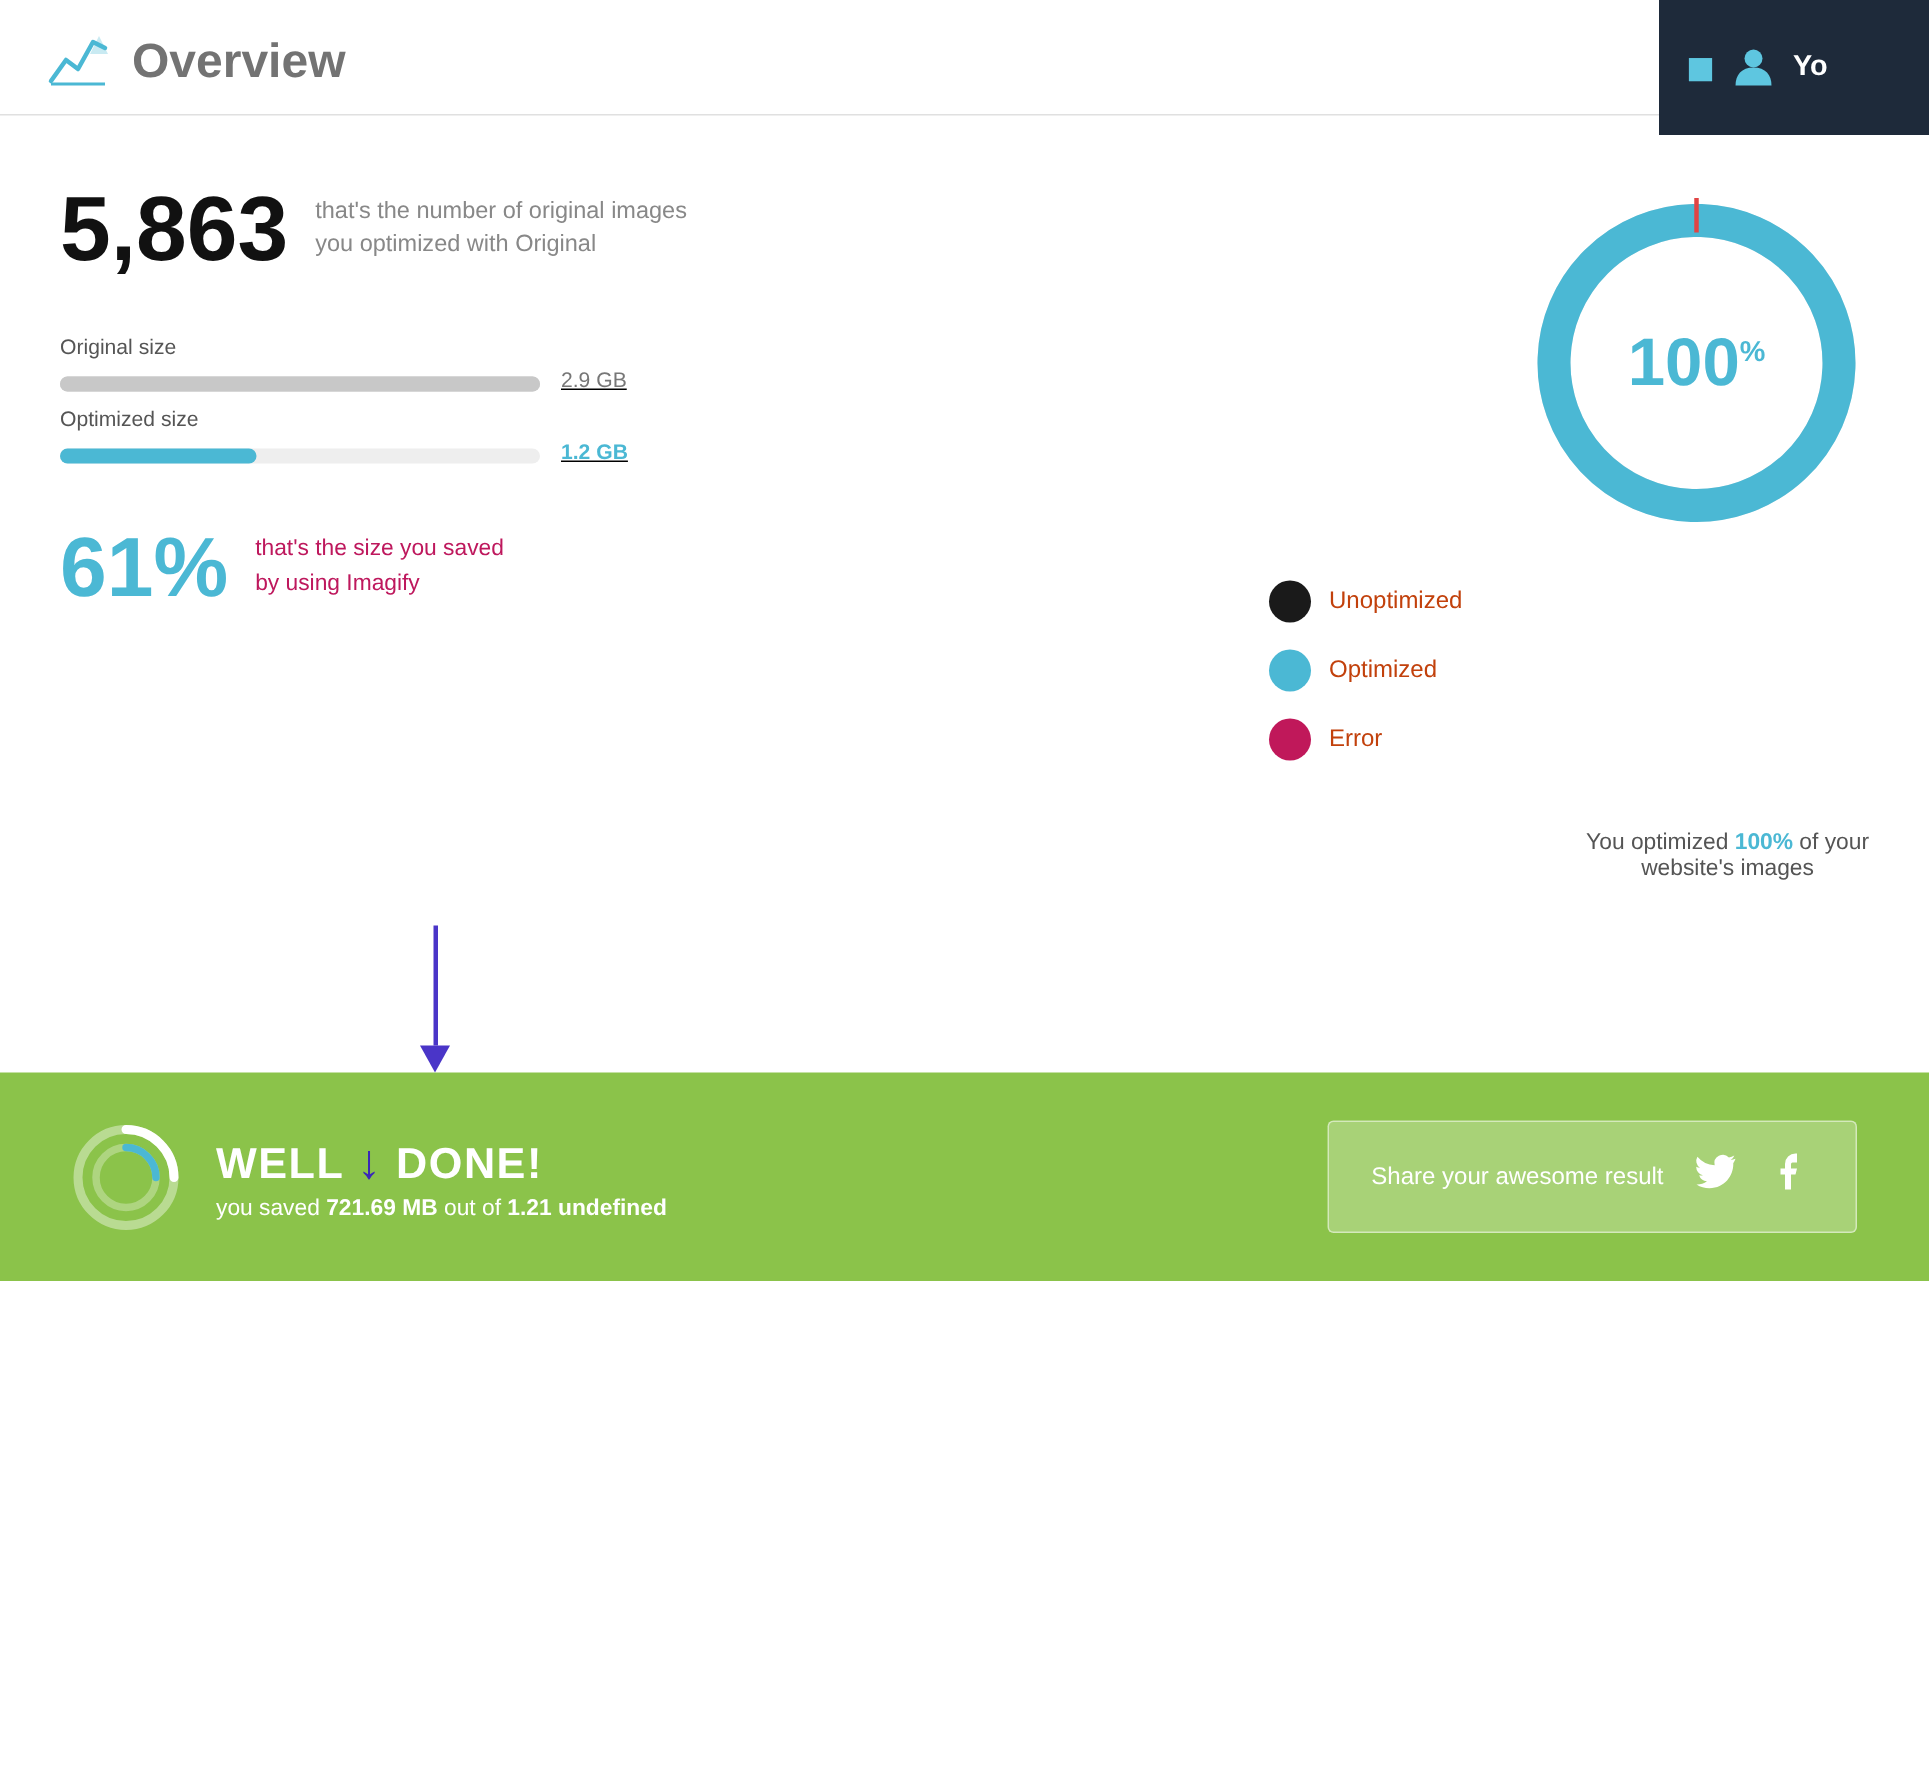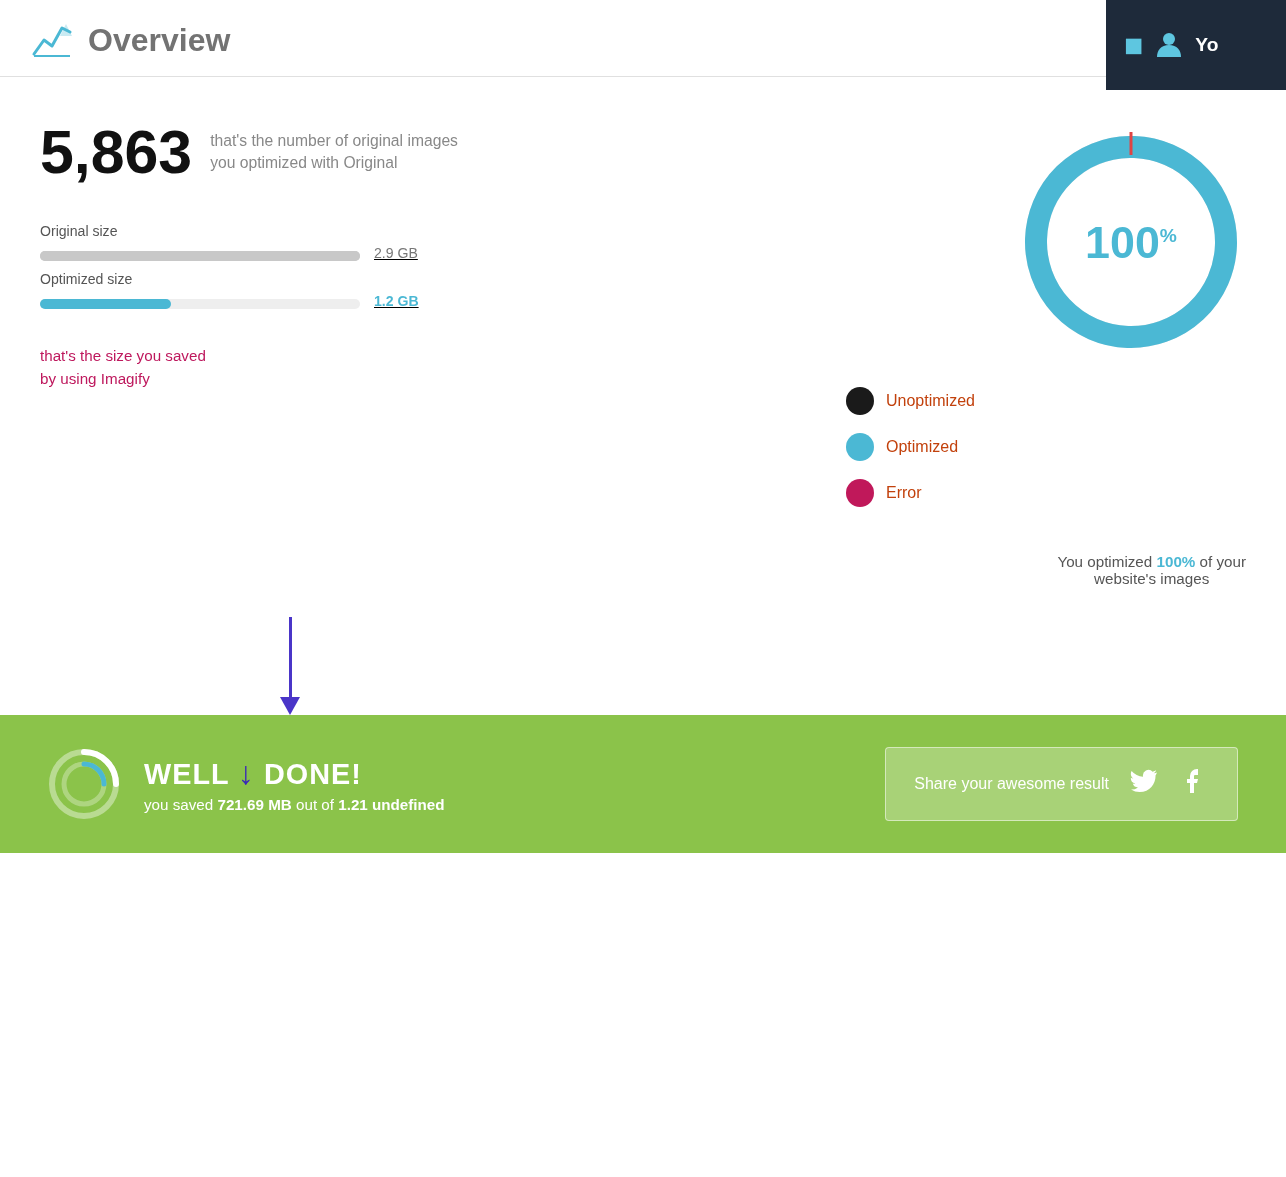--- a/index.html
+++ b/index.html
@@ -338,20 +338,21 @@
       <div class="size-label">Optimized size</div>
       <div class="size-bar-row">
         <div class="bar-bg" style="background:#eee;">
           <div class="bar-fill" style="width:41%;background:#4bb8d4;"></div>
         </div>
         <span class="bar-value-blue">1.2 GB</span>
       </div>
     </div>
 
     <div class="savings-row">
+      <span class="savings-percent">61%</span>
       <span class="savings-desc" style="white-space:pre-line;">that's the size you saved
 by using Imagify</span>
     </div>
 
   </div>
 
   <div class="right-panel">
 
     <div class="donut-container">
       <svg class="donut-svg" viewBox="0 0 230 230">

